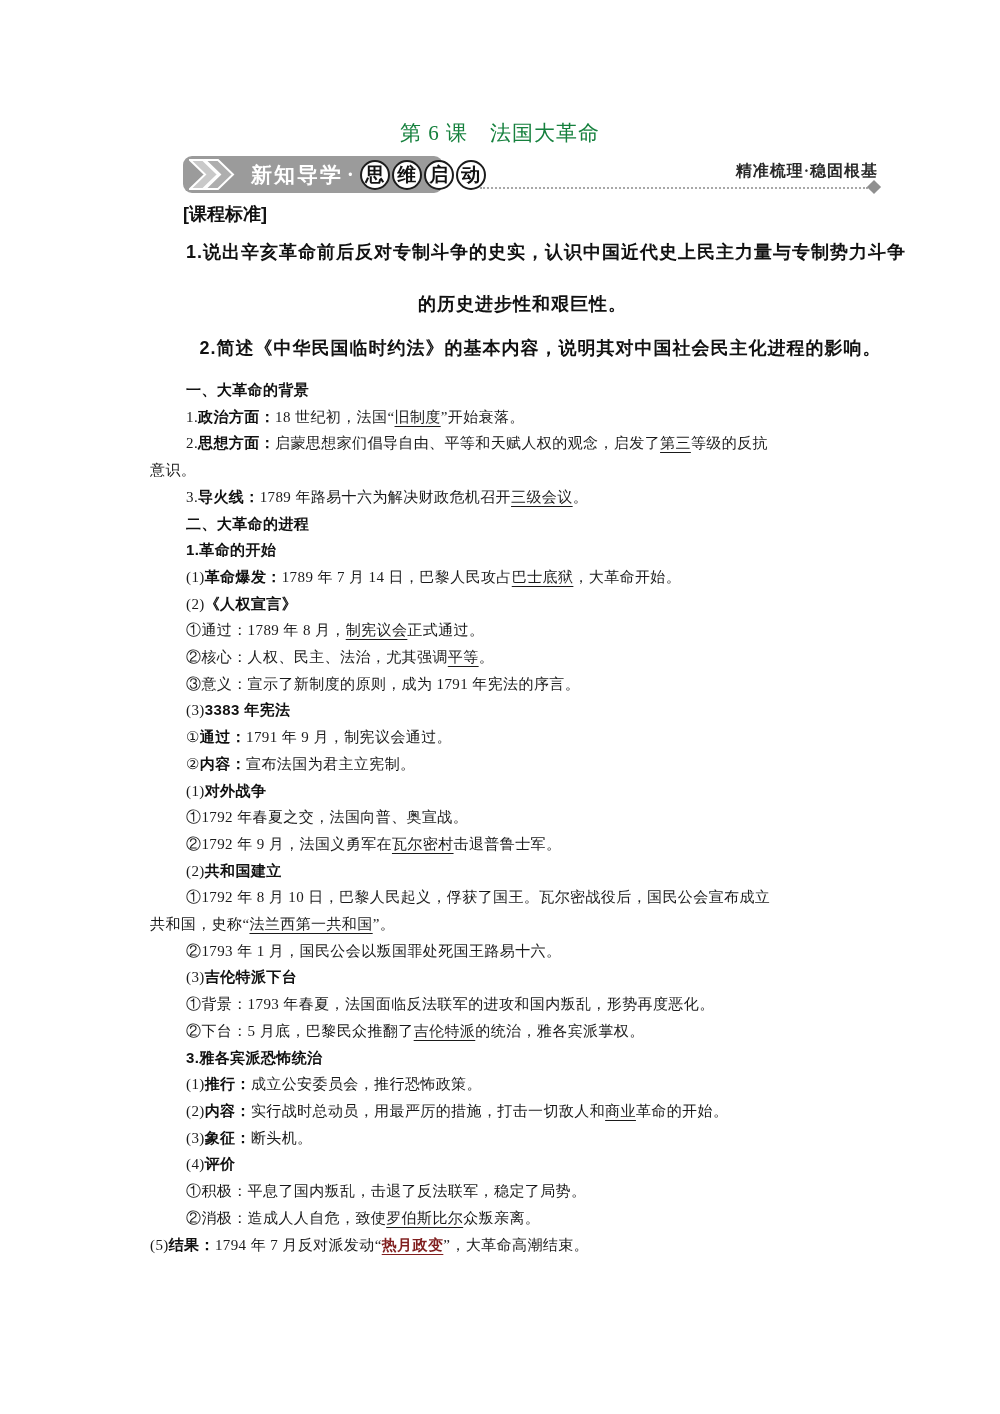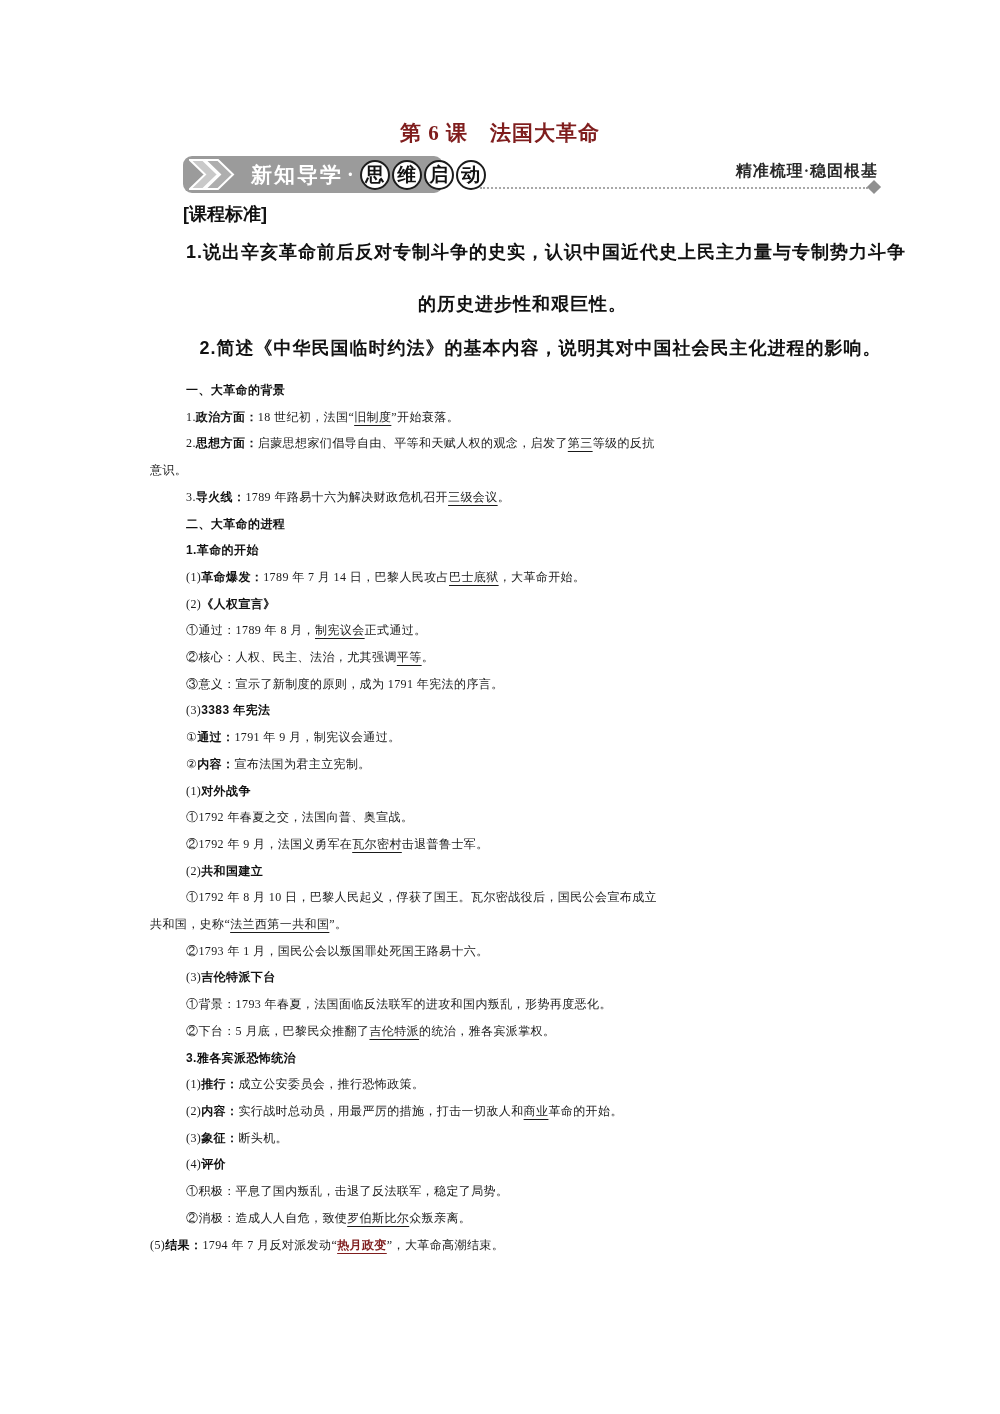--- a/index.html
+++ b/index.html
@@ -1,21 +1,21 @@
 <!DOCTYPE html>
 <html><head>
 <meta charset="utf-8">
 <style>
   html,body{margin:0;padding:0;background:#ffffff;}
   .page{position:relative;width:1000px;height:1414px;background:#ffffff;overflow:hidden;
         font-family:"Liberation Serif", serif;color:#1a1a1a;}
 
   
   .doc-title{position:absolute;top:119px;left:0;width:100%;text-align:center;
-             font-size:21px;letter-spacing:1px;color:#7f1d1d;font-weight:bold;}
+             font-size:21px;letter-spacing:1px;color:#15803d;}
 
   
   .banner{position:absolute;left:183px;top:156px;width:260px;height:37px;
           background:#9b9b9b;border-radius:9px;display:flex;align-items:center;padding-left:6px;box-sizing:border-box;}
   .banner .chev{flex:0 0 auto;display:block;}
   .banner-title{font-family:"Liberation Sans", sans-serif;font-weight:700;font-size:21px;
                 color:#ffffff;letter-spacing:2px;margin-left:8px;white-space:nowrap;}
   .banner-sep{color:#ffffff;font-weight:700;font-size:20px;margin:0 4px;}
   .banner-circles{display:flex;align-items:center;}
   .circle{width:26px;height:26px;border-radius:50%;background:#ffffff;border:2px solid #1c1c1c;
@@ -30,21 +30,21 @@
 
   
   .cs-label{position:absolute;left:183px;top:202px;font-family:"Liberation Sans", sans-serif;
             font-weight:600;font-size:18px;color:#111;}
   .cs-lines{position:absolute;left:150px;top:240px;width:745px;text-align:center;}
   .cs-line{font-family:"Liberation Sans", sans-serif;font-weight:700;font-size:18px;
            line-height:25px;letter-spacing:1px;margin-bottom:27px;white-space:nowrap;color:#111;}
   .cs-line:nth-child(2){margin-bottom:19px;}
 
   
-  .content{position:absolute;left:150px;top:377px;width:745px;font-size:12px;letter-spacing:0.4px;}
+  .content{position:absolute;left:150px;top:377px;width:745px;font-size:15px;letter-spacing:0.4px;}
   .line{line-height:26.7px;white-space:nowrap;}
   .indent1{padding-left:36px;}
   .seg-r{font-family:"Liberation Serif", serif;}
   .seg-b{font-family:"Liberation Sans", sans-serif;font-weight:700;color:#111;}
   .seg-u{font-family:"Liberation Serif", serif;text-decoration:underline;
          text-underline-offset:4px;text-decoration-thickness:1px;}
   .seg-x{font-family:"Liberation Sans", sans-serif;font-weight:700;color:#7f1d1d;
          text-decoration:underline;text-underline-offset:4px;text-decoration-thickness:1px;}
 </style>
 </head>

